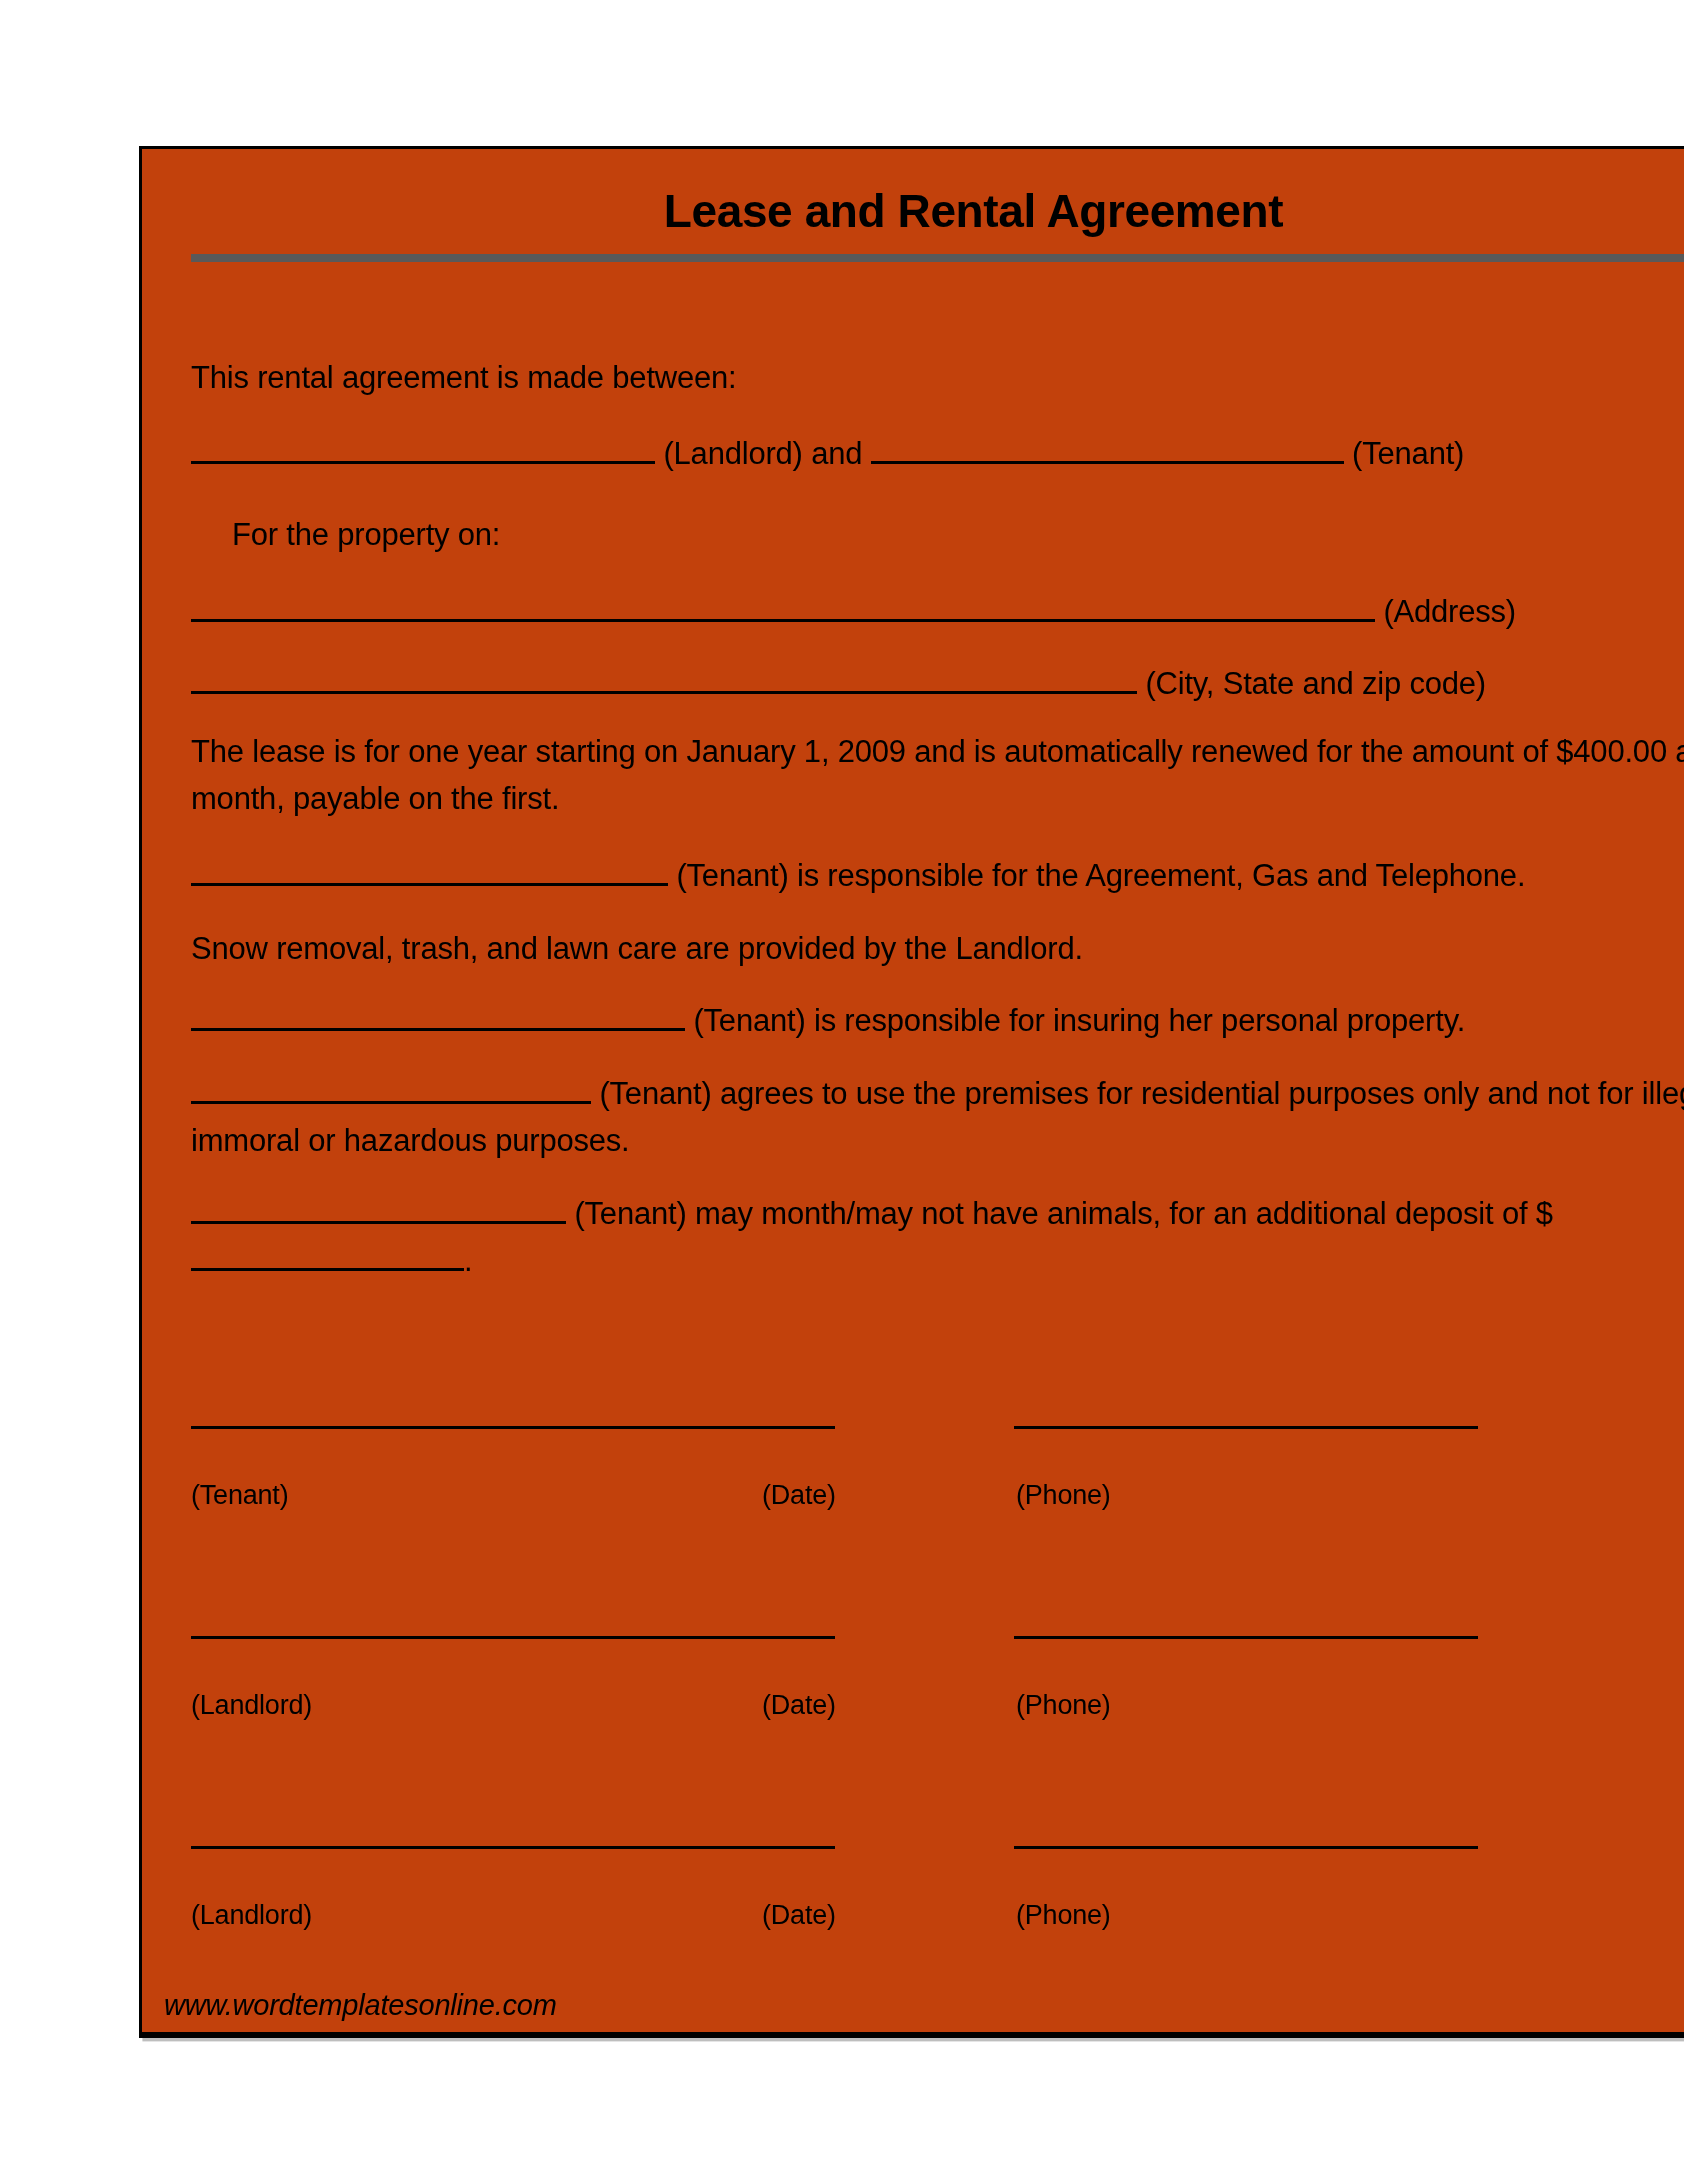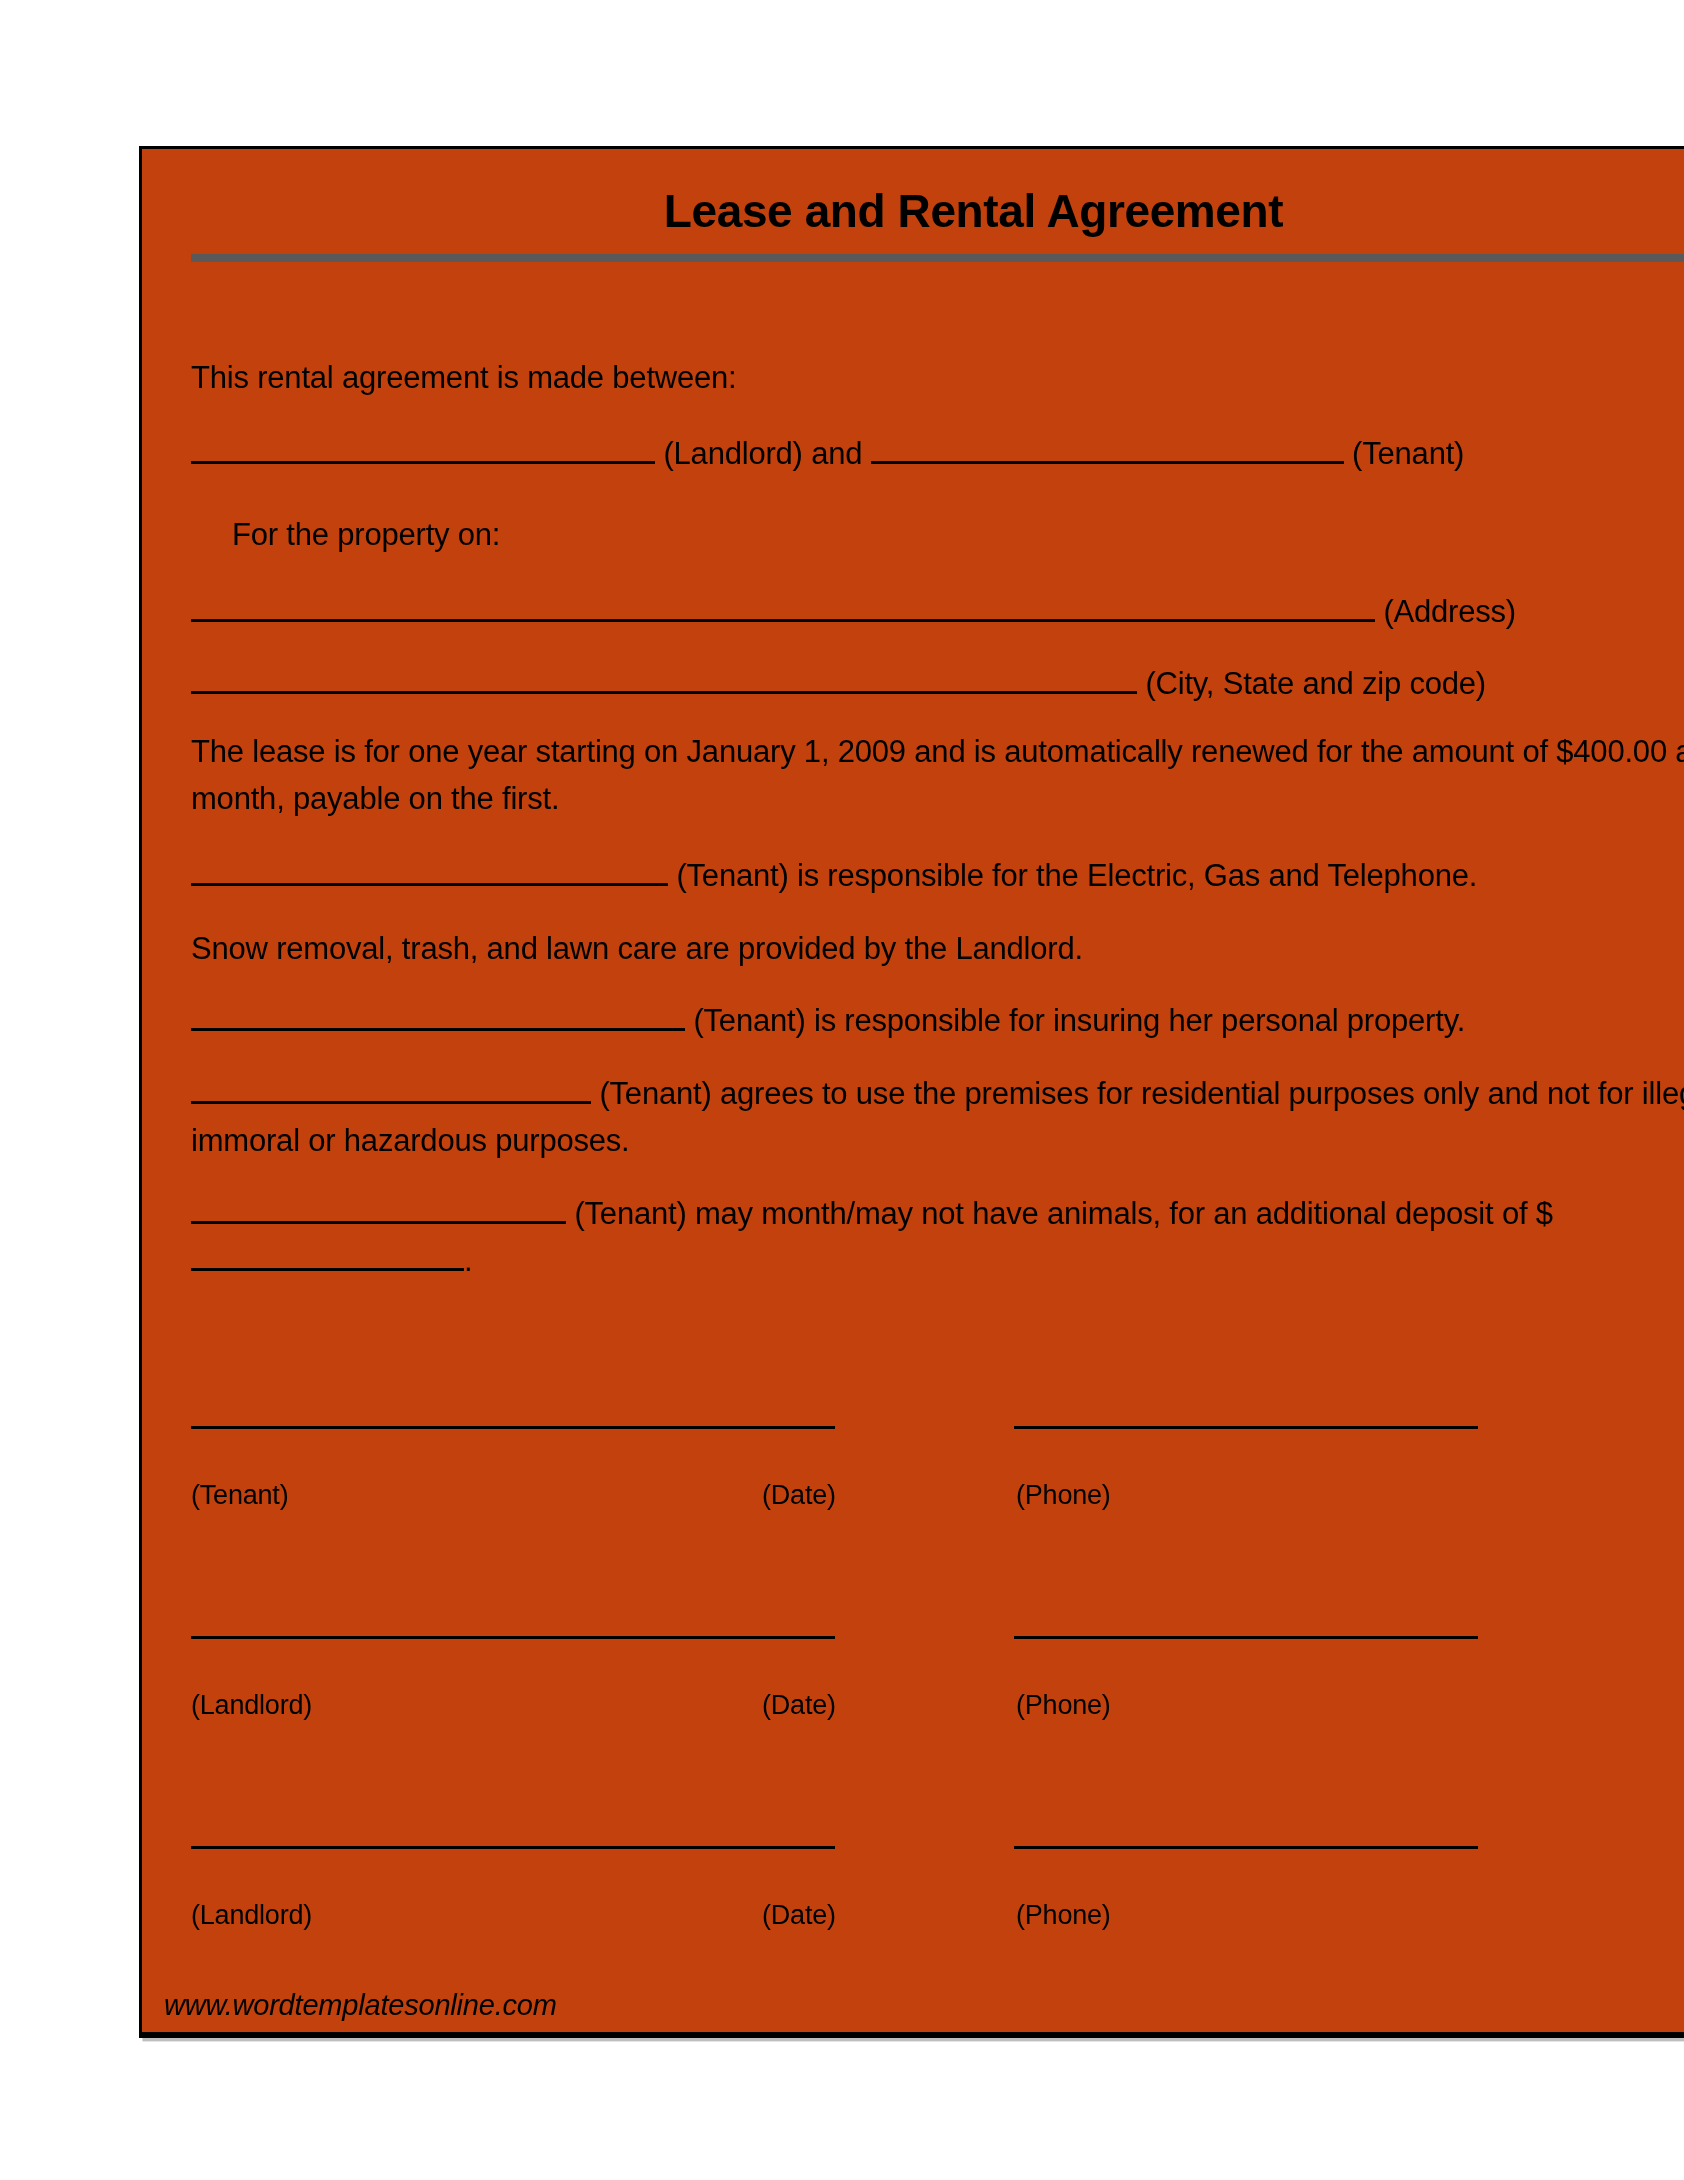--- a/index.html
+++ b/index.html
@@ -102,21 +102,21 @@
     <p class="line nowrap" style="margin-top:29px;"><span class="blank" style="width:464px;"></span> <span>(Landlord) and</span> <span class="blank" style="width:473px;"></span> <span>(Tenant)</span></p>
 
     <p class="line" style="margin-top:34px;margin-left:41px;">For the property on:</p>
 
     <p class="line nowrap" style="margin-top:30px;"><span class="blank" style="width:1184px;"></span> <span>(Address)</span></p>
 
     <p class="line nowrap" style="margin-top:25.6px;"><span class="blank" style="width:946px;"></span> <span>(City, State and zip code)</span></p>
 
     <p class="line" style="margin-top:21px;">The lease is for one year starting on January 1, 2009 and is automatically renewed for the amount of $400.00 a month, payable on the first.</p>
 
-    <p class="line nowrap" style="margin-top:30px;"><span class="blank" style="width:477px;"></span> <span>(Tenant) is responsible for the Electric, Gas and Telephone.</span></p>
+    <p class="line nowrap" style="margin-top:30px;"><span class="blank" style="width:477px;"></span> <span>(Tenant) is responsible for the Agreement, Gas and Telephone.</span></p>
 
     <p class="line" style="margin-top:25.6px;">Snow removal, trash, and lawn care are provided by the Landlord.</p>
 
     <p class="line nowrap" style="margin-top:25.6px;"><span class="blank" style="width:494px;"></span> <span>(Tenant) is responsible for insuring her personal property.</span></p>
 
     <p class="line" style="margin-top:25.6px;"><span class="blank" style="width:400px;"></span> <span>(Tenant) agrees to use the premises for residential purposes only and not for illegal, immoral or hazardous purposes.</span></p>
 
     <p class="line" style="margin-top:25.6px;"><span class="blank" style="width:375px;"></span> <span>(Tenant) may month/may not have animals, for an additional deposit</span> <span>of $</span><span class="blank" style="width:273px;"></span><span>.</span></p>
 
     <div class="sig-row" style="margin-top:142px;">

